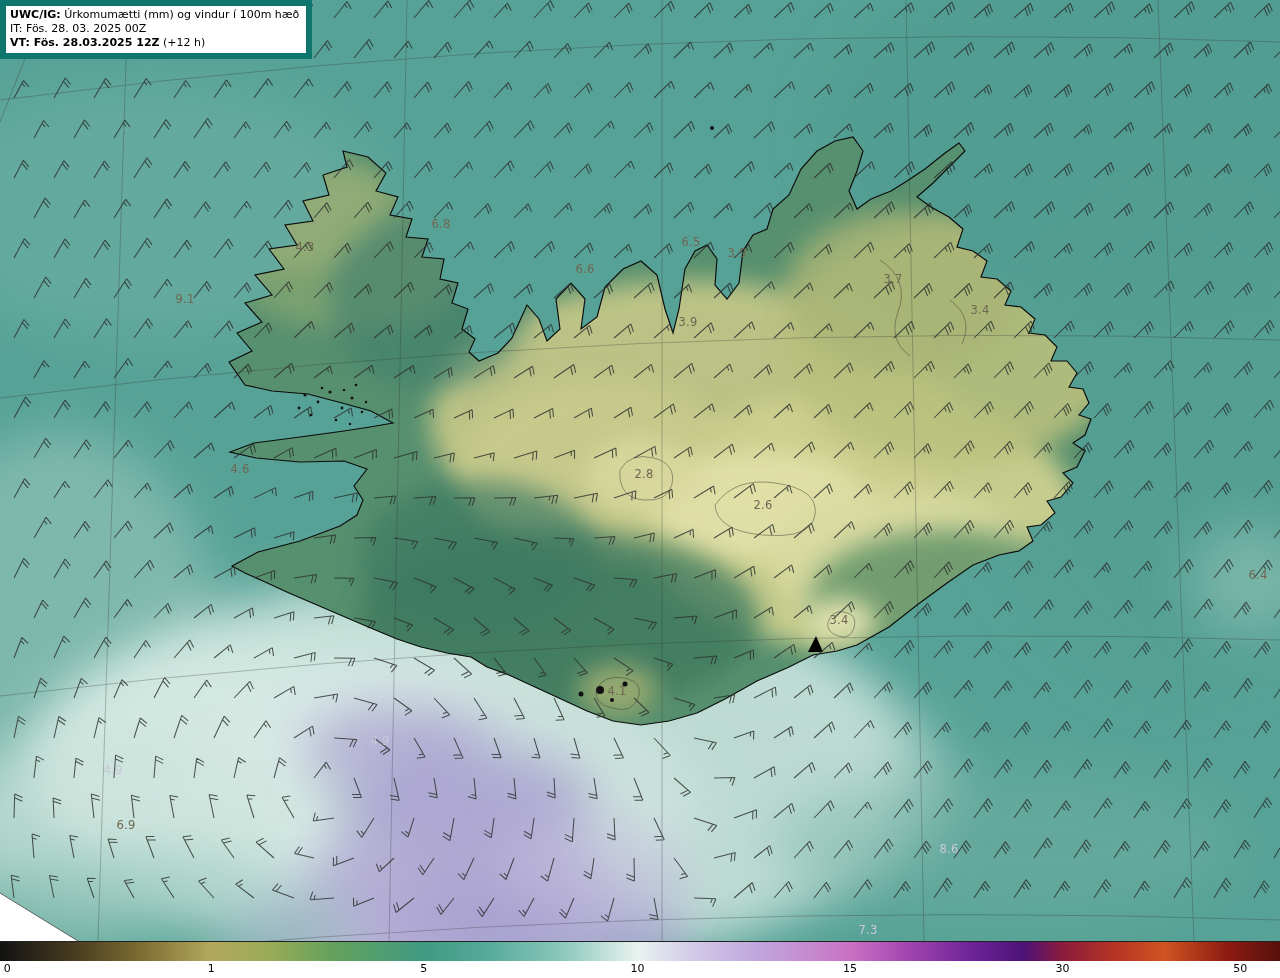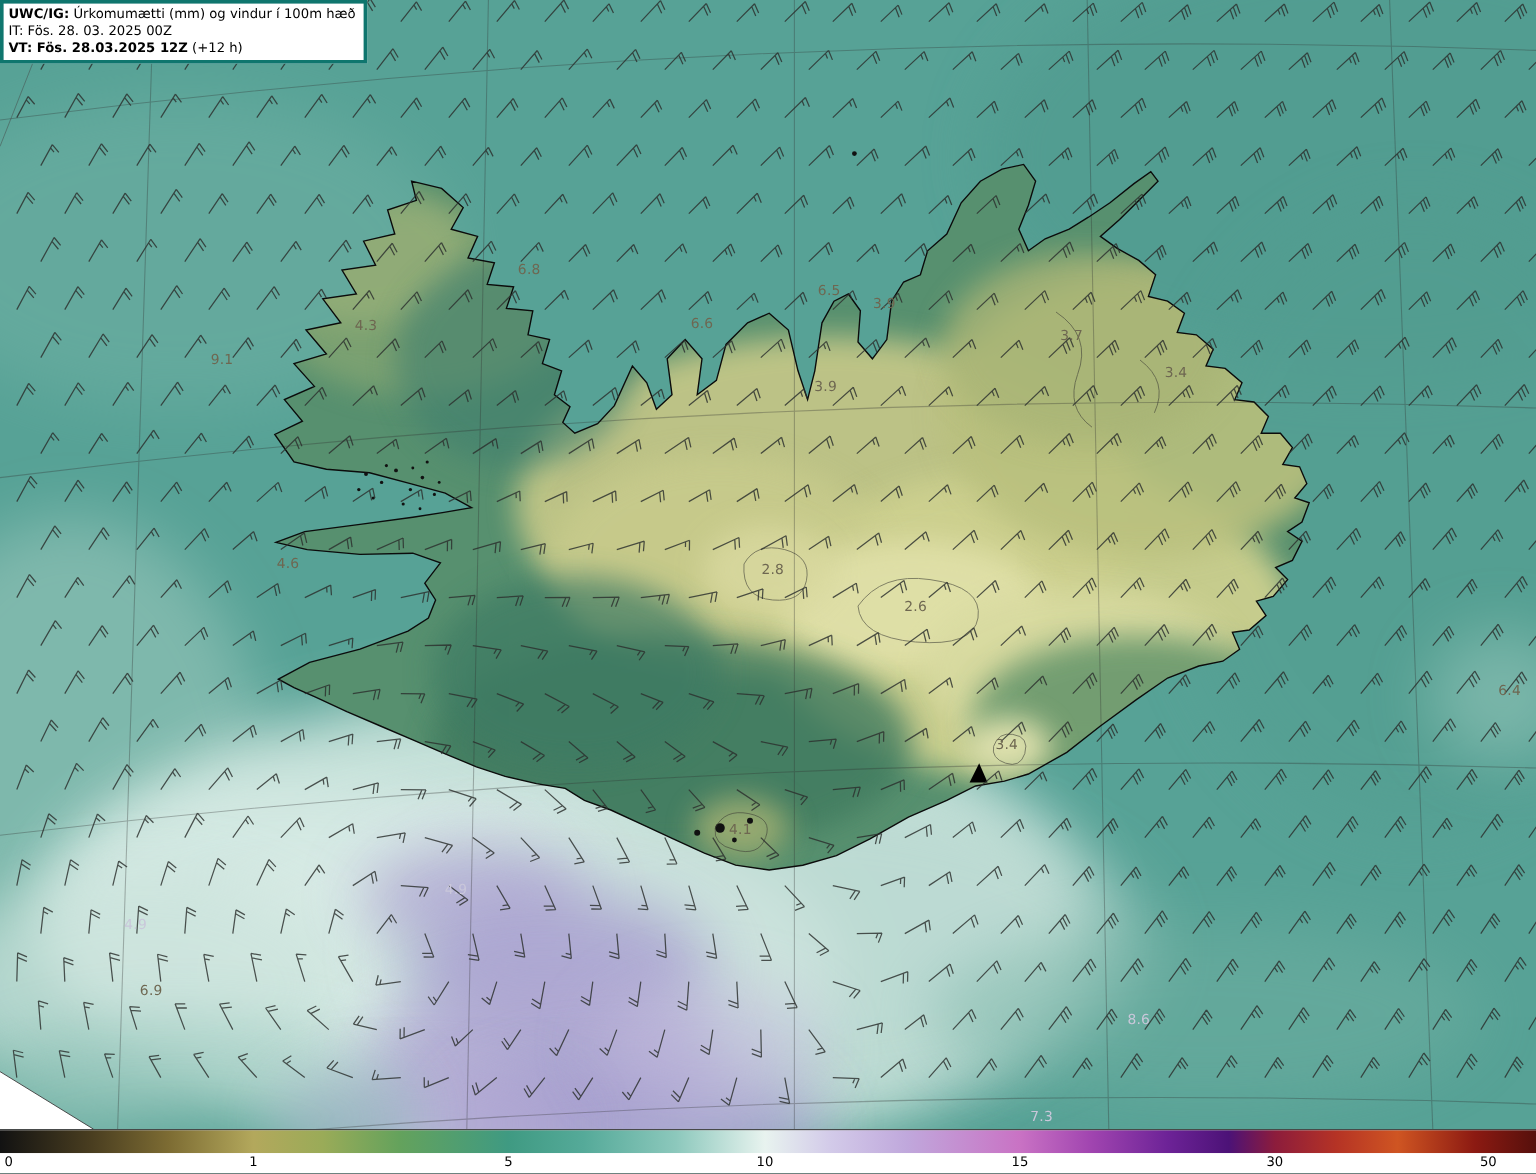--- a/index.html
+++ b/index.html
@@ -4,21 +4,21 @@
 <style>
   *{box-sizing:border-box}
   html,body{margin:0;padding:0;background:#1e1e1e}
   .stage{position:relative;width:1280px;height:978px;overflow:hidden;
          font-family:"DejaVu Sans","Liberation Sans",sans-serif;background:#57a296}
   #map-svg{position:absolute;left:0;top:0;z-index:1;display:block}
   #value-labels{position:absolute;left:0;top:0;width:1280px;height:869px;z-index:4;pointer-events:none}
   .val-label{position:absolute;transform:translate(-50%,-50%);font-size:11.5px;letter-spacing:.2px;font-weight:500}
   .val-label.default{color:#6e6751}
   .val-label.light{color:#c9c7da}
-  #title-box{position:absolute;left:0;top:0;z-index:6;background:#ffffff;border:3px solid #0f766e;
+  #title-box{position:absolute;left:0;top:0;z-index:6;background:#ffffff;border:6px solid #0f766e;
              padding:2px 7px 3px 4px;font-size:11px;line-height:14px;color:#000;white-space:nowrap}
   #title-box b{font-weight:bold}
   #colorbar{position:absolute;left:0;top:941px;width:1280px;height:37px;z-index:8;background:#fff;border-top:1px solid #222}
   #colorbar-gradient{width:100%;height:19px}
   #colorbar-ticks{position:relative;width:100%;height:17px;background:#fff}
   .cb-tick{position:absolute;top:1px;font-size:11px;color:#000;transform:translateX(-50%)}
 </style>
 </head>
 <body>
 
@@ -856,21 +856,21 @@
         <path d="M1094 898 L1105.9 879.5 M1105.9 879.5 l5.0 6.9 M1104.0 882.4 l5.0 6.9 M1102.1 885.4 l5.0 6.9"></path>
         <path d="M1134 898 L1144.6 881.1 M1144.6 881.1 l5.0 6.9 M1142.9 883.8 l5.0 6.9 M1141.2 886.5 l2.7 3.6"></path>
         <path d="M1174 898 L1186.5 877.5 M1186.5 877.5 l5.1 6.8 M1184.5 880.8 l5.1 6.8 M1182.5 884.1 l2.7 3.6"></path>
         <path d="M1214 898 L1225.9 878.3 M1225.9 878.3 l5.1 6.8 M1224.0 881.5 l5.1 6.8 M1222.1 884.6 l5.1 6.8"></path>
         <path d="M1254 898 L1264.1 880.7 M1264.1 880.7 l5.2 6.7 M1262.5 883.5 l5.2 6.7 M1260.9 886.3 l5.2 6.7"></path>
       </g>
     </svg>
 
   <div id="value-labels">
       <div class="val-label default" style="left: 441px; top: 224px;">6.8</div>
-      <div class="val-label default" style="left: 305px; top: 247px; margin-top: 24px;">4.3</div>
+      <div class="val-label default" style="left: 305px; top: 247px;">4.3</div>
       <div class="val-label default" style="left: 185px; top: 299px;">9.1</div>
       <div class="val-label default" style="left: 585px; top: 269px;">6.6</div>
       <div class="val-label default" style="left: 691px; top: 242px;">6.5</div>
       <div class="val-label default" style="left: 737px; top: 253px;">3.9</div>
       <div class="val-label default" style="left: 893px; top: 279px;">3.7</div>
       <div class="val-label default" style="left: 980px; top: 310px;">3.4</div>
       <div class="val-label default" style="left: 688px; top: 322px;">3.9</div>
       <div class="val-label default" style="left: 240px; top: 453px; margin-top: 16px;">4.6</div>
       <div class="val-label default" style="left: 644px; top: 474px;">2.8</div>
       <div class="val-label default" style="left: 763px; top: 505px;">2.6</div>

